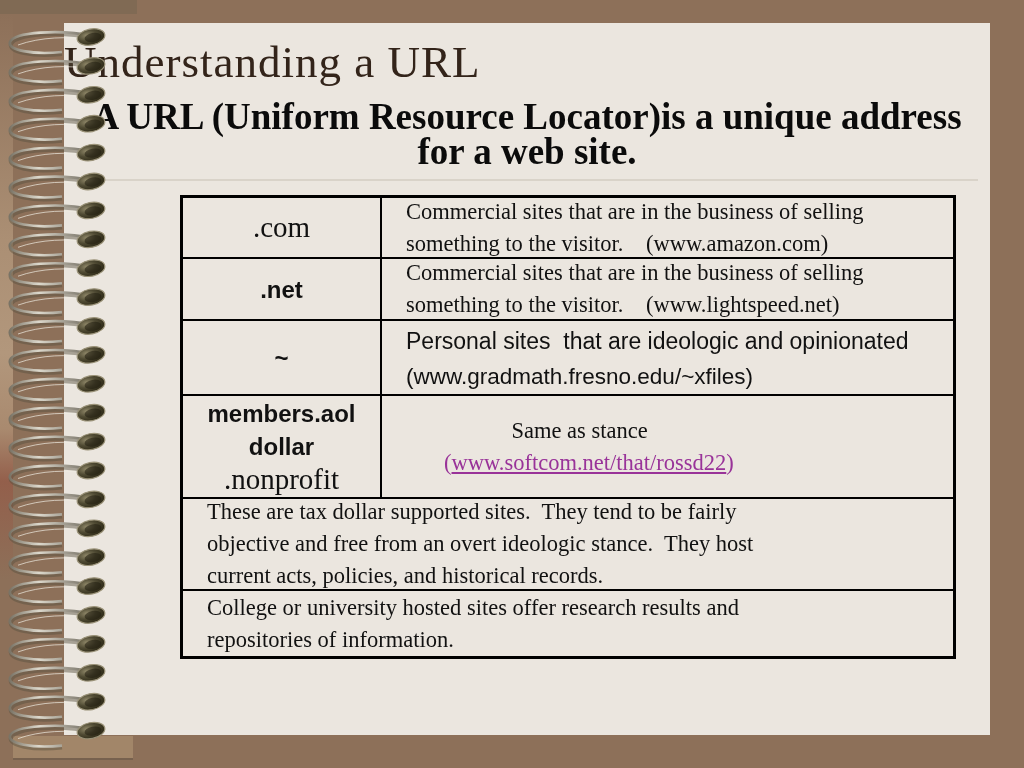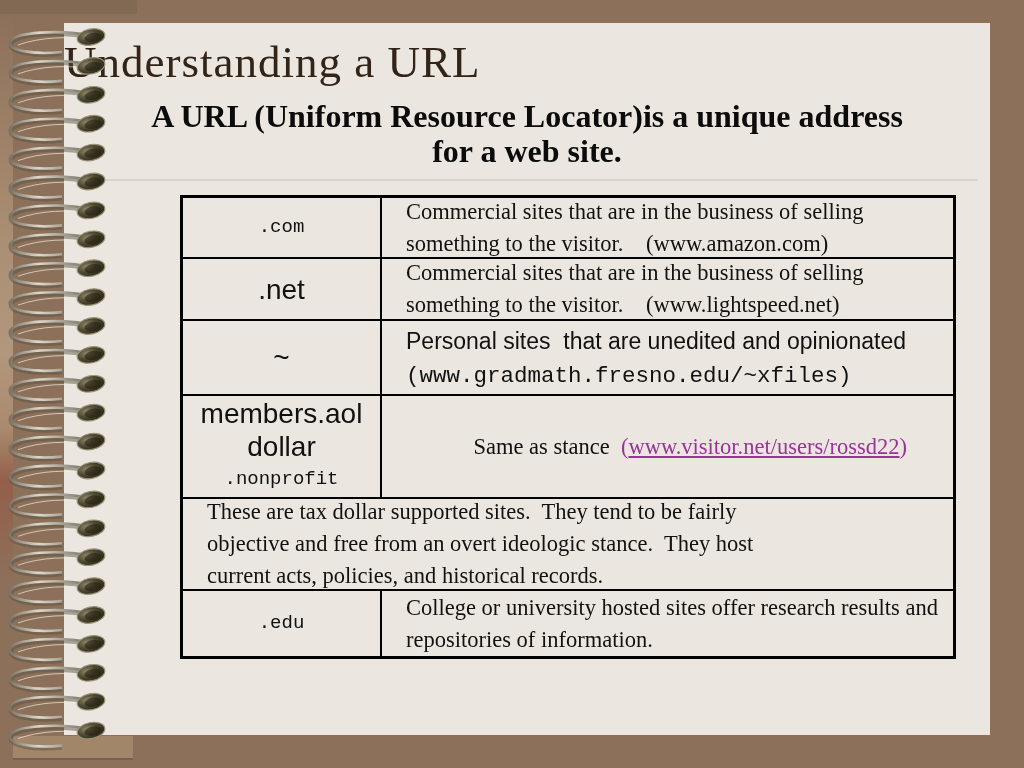--- a/index.html
+++ b/index.html
@@ -30,57 +30,57 @@
     position: absolute; left: 64px; top: 23px; width: 926px; height: 712px;
     background: #ebe6df;
   }
   .title {
     position: absolute; left: 0; right: 0; top: 13px;
     text-align: left; font-size: 45px; line-height: 52px;
     color: #33241a; letter-spacing: 1px;
   }
   .subtitle {
     position: absolute; left: 0; right: 0; top: 76px;
-    text-align: center; font-size: 32px; line-height: 35px;
+    text-align: center; font-size: 37px; line-height: 35px;
     font-weight: bold; color: #0b0b0b; white-space: pre-line;
   }
   .divider {
     position: absolute; left: 36px; top: 156px; width: 878px; height: 2px;
     background: #d9d3c9;
   }
   .dtable {
     position: absolute; left: 116px; top: 172px; width: 776px;
     border: 3px solid #000; box-sizing: border-box;
     background: #ebe6df;
   }
   .trow { display: flex; box-sizing: border-box; }
   .trow:not(:last-child) { border-bottom: 2px solid #000; }
   .trow:nth-child(1) { height: 61px; }
   .trow:nth-child(2) { height: 62px; }
   .trow:nth-child(3) { height: 75px; }
-  .trow:nth-child(4) { height: 103px; }
+  .trow:nth-child(4) { height: 103px; gap: 38px; }
   .trow:nth-child(5) { height: 92px; }
   .trow:nth-child(6) { height: 65px; }
   .trow:nth-child(7) { height: 67px; }
   .cell { box-sizing: border-box; color: #111; }
   .cell.label {
     flex: 0 0 199px; border-right: 2px solid #000;
     display: flex; flex-direction: column;
     align-items: center; justify-content: center; text-align: center;
   }
   .cell.desc {
     flex: 1 1 auto; display: flex; flex-direction: column; justify-content: center;
     padding: 1px 8px 1px 24px;
     font-size: 22.5px; line-height: 32px; white-space: pre-wrap;
     overflow: visible;
   }
-  .lserif { font-family: Liberation Mono, monospace; font-size: 19px; line-height: 33px; }
-  .lsans  { font-family: "Liberation Sans", sans-serif; font-size: 28px; line-height: 33px; }
+  .lserif { font-family: Liberation Serif, serif; font-size: 29px; line-height: 33px; }
+  .lsans  { font-family: "Liberation Sans", sans-serif; font-size: 24px; line-height: 33px; font-weight: bold; }
   .d-sans  { font-family: "Liberation Sans", sans-serif; font-size: 23px; line-height: 37px; }
-  .d-serif { font-family: Liberation Mono, monospace; font-size: 22.5px; line-height: 33px; }
+  .d-serif { font-family: Liberation Sans, sans-serif; font-size: 22.5px; line-height: 33px; }
   .oneline { white-space: pre-wrap; }
   .purple { color: #993399; }
   a.plink { color: #993399; text-decoration: underline; cursor: pointer; }
   #spiral {
     position: absolute; left: 0; top: 0; width: 125px; height: 768px;
     pointer-events: none;
   }
 </style>
 </head>
 <body>
@@ -105,46 +105,45 @@
 
       <div class="trow">
         <div class="cell label lsans">.net</div>
         <div class="cell desc">Commercial sites that are in the business of selling
 something to the visitor.    (www.lightspeed.net)</div>
       </div>
 
       <div class="trow">
         <div class="cell label lsans">~</div>
         <div class="cell desc">
-          <div class="d-sans">Personal sites  that are unedited and opinionated</div>
+          <div class="d-sans">Personal sites  that are ideologic and opinionated</div>
           <div class="d-serif">(www.gradmath.fresno.edu/~xfiles)</div>
         </div>
       </div>
 
       <div class="trow">
         <div class="cell label">
           <div class="lsans">members.aol</div>
           <div class="lsans">dollar</div>
           <div class="lserif">.nonprofit</div>
         </div>
         <div class="cell desc">
           <div class="oneline">
-            <span>Same as stance  </span><span class="purple">(</span><a class="plink" href="#">www.visitor.net/users/rossd22</a><span class="purple">)</span>
+            <span>Same as stance  </span><span class="purple">(</span><a class="plink" href="#">www.softcom.net/that/rossd22</a><span class="purple">)</span>
           </div>
         </div>
       </div>
 
       <div class="trow">
         <div class="cell desc">These are tax dollar supported sites.  They tend to be fairly
 objective and free from an overt ideologic stance.  They host
 current acts, policies, and historical records.</div>
       </div>
 
       <div class="trow">
-        <div class="cell label lserif">.edu</div>
         <div class="cell desc">College or university hosted sites offer research results and
 repositories of information.</div>
       </div>
 
 
     </div>
   </div>
 
   <div class="patch-bottomleft"></div>
 

